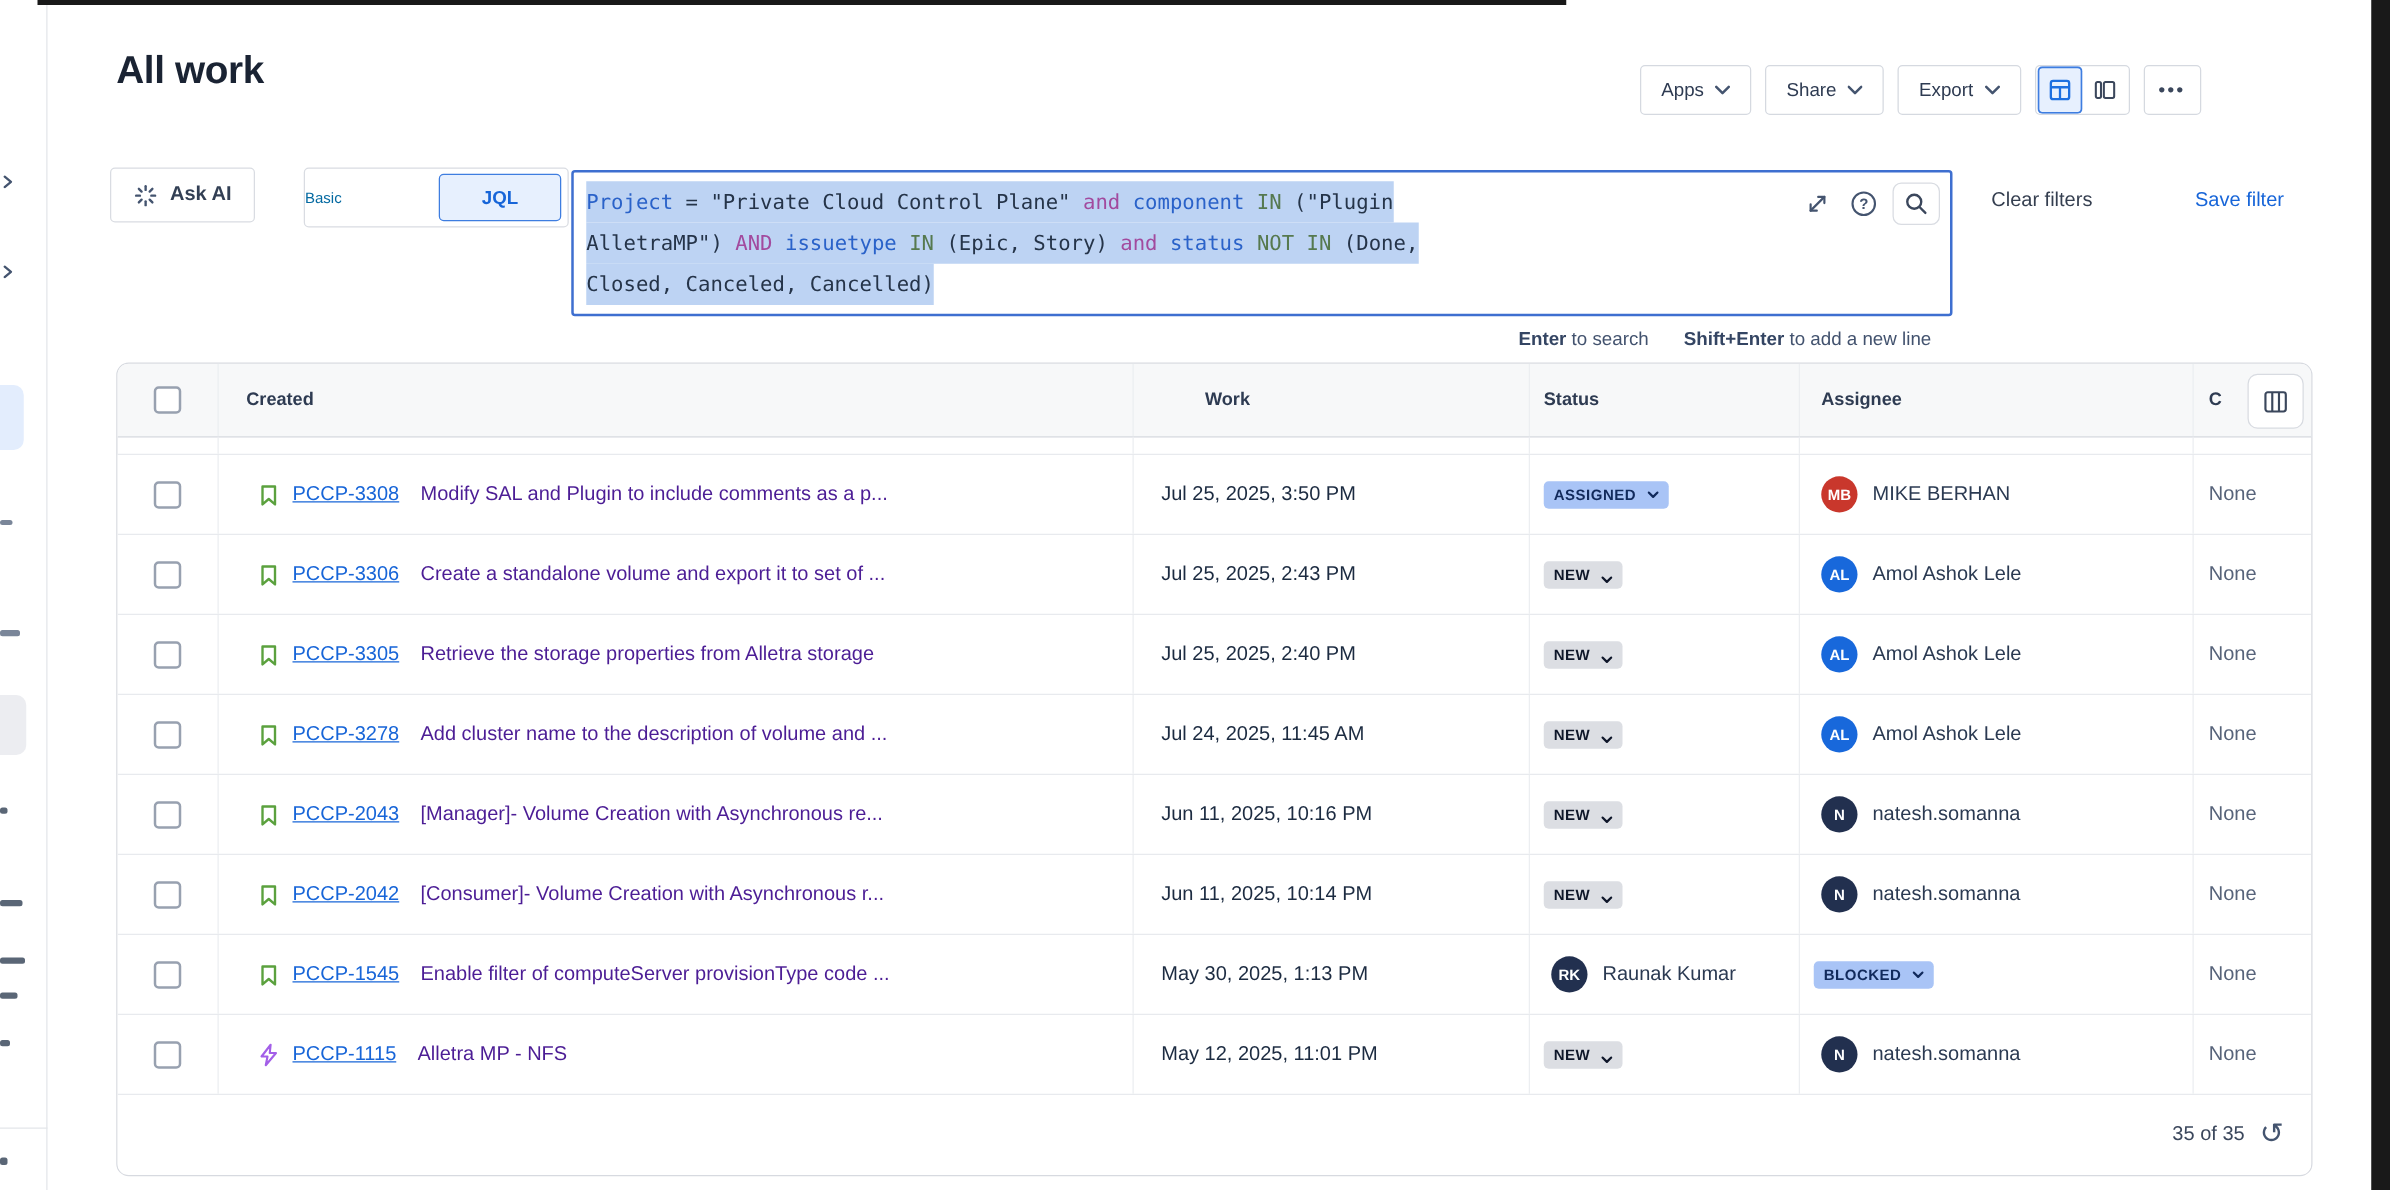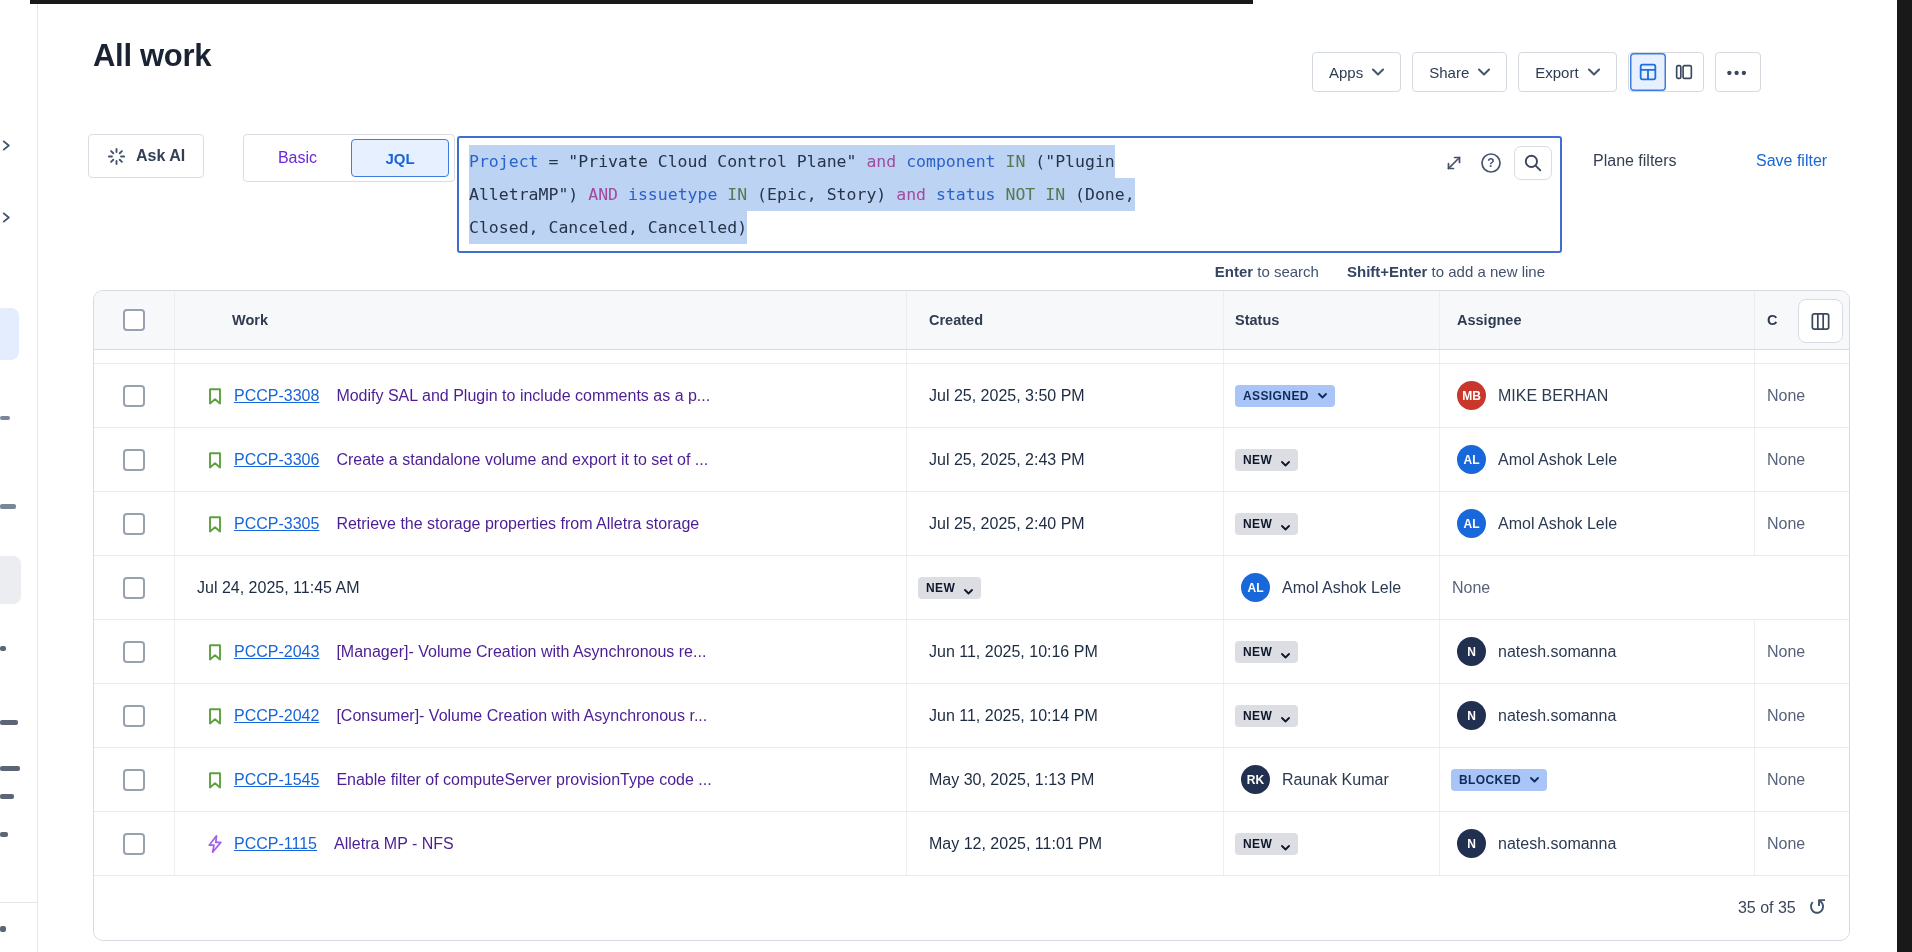--- a/index.html
+++ b/index.html
@@ -33,21 +33,21 @@
   .more-btn { width:46px; height:40px; border:1px solid #D5D9E0; border-radius:4px; background:#fff;
               display:flex; align-items:center; justify-content:center; font-size:15px; font-weight:800;
               letter-spacing:2px; color:#3B475C; cursor:pointer; }
 
   
   .ask-ai { position:absolute; left:88px; top:134px; height:44px; padding:0 18px; border:1px solid #D9DCE2;
             border-radius:4px; background:#fff; display:flex; gap:10px; align-items:center; font-size:16px;
             font-weight:600; color:#323F54; cursor:pointer; }
   .mode-toggle { position:absolute; left:243px; top:134px; width:212px; height:48px; border:1px solid #D9DCE2;
                  border-radius:4px; background:#fff; display:flex; align-items:center; }
-  .mode-basic { flex:1; text-align:center; font-size:16px; color:#6d28d9; cursor:pointer; }
+  .mode-basic { flex:1; text-align:left; font-size:12px; color:#0369a1; cursor:pointer; }
   .mode-jql { width:98px; height:38px; margin-right:5px; background:#E7F0FE; border:1.5px solid #3E7DE0;
               border-radius:4px; color:#1765D8; font-weight:700; font-size:15px; display:flex;
               align-items:center; justify-content:center; cursor:pointer; }
 
   .jql-box { position:absolute; left:457px; top:136px; width:1105px; height:117px; background:#fff;
              border:2px solid #3E6FD0; border-radius:3px; }
   .jql-text { position:absolute; left:10px; top:7px; font-family:"DejaVu Sans Mono", monospace;
               font-size:16.5px; line-height:33px; cursor:text; }
   .jql-line { white-space:pre; width:max-content; background:#BDD3F3; }
   .tok-field { color:#2A62C9; }
@@ -219,35 +219,35 @@
       </span>
       <span class="jql-search-btn">
         <svg width="20" height="20" viewBox="0 0 20 20">
           <circle cx="8.4" cy="8.4" r="5.6" fill="none" stroke="#3B475C" stroke-width="1.9"></circle>
           <path d="M12.6 12.6 L17.3 17.3" stroke="#3B475C" stroke-width="1.9" stroke-linecap="round"></path>
         </svg>
       </span>
     </div>
   </div>
 
-  <span class="clear-filters">Plane filters</span>
+  <span class="clear-filters">Clear filters</span>
   <span class="save-filter">Save filter</span>
 
   <div class="hints">
     <span><b>Enter</b><span> to search</span></span>
     <span><b>Shift+Enter</b><span> to add a new line</span></span>
   </div>
 
   <div class="table">
     <div class="thead grid-row">
       <div class="cell c-check">
           <span class="checkbox"></span>
         </div>
+      <div class="cell c-created">Created</div>
       <div class="cell c-work">Work</div>
-      <div class="cell c-created">Created</div>
       <div class="cell c-status">Status</div>
       <div class="cell c-assignee">Assignee</div>
       <div class="cell c-extra">C</div>
     </div>
 
     <div class="columns-btn">
       <svg width="23" height="23" viewBox="0 0 24 24">
         <rect x="3.5" y="4" width="17" height="16" rx="2" fill="none" stroke="#3B475C" stroke-width="1.8"></rect>
         <path d="M9.2 4 V20 M14.8 4 V20" fill="none" stroke="#3B475C" stroke-width="1.8"></path>
       </svg>
@@ -362,20 +362,30 @@
     </div>
     <div class="cell c-extra">
             <span class="extra">None</span>
           </div>
   </div>
 
   <div class="trow grid-row">
     <div class="cell c-check">
             <span class="checkbox"></span>
           </div>
+    <div class="cell c-work">
+      <span class="type-icon story">
+        <svg width="20" height="20" viewBox="0 0 20 20">
+                <path d="M5 3.2 H15 V17.5 L10 13.2 L5 17.5 Z" fill="none" stroke="#5BA13E" stroke-width="1.9" stroke-linejoin="round"></path>
+              </svg>
+      </span>
+
+      <a class="key">PCCP-3278</a>
+      <span class="summary">Add cluster name to the description of volume and ...</span>
+    </div>
     <div class="cell c-created">
             <span class="created">Jul 24, 2025, 11:45 AM</span>
           </div>
     <div class="cell c-status">
       <span class="badge default">
         <span class="badge-label">NEW</span>
         <svg width="9" height="6" viewBox="0 0 9 6">
                 <path d="M1 1 L4.5 4.5 L8 1" fill="none" stroke="currentColor" stroke-width="1.8" stroke-linecap="round" stroke-linejoin="round"></path>
               </svg>
       </span>

